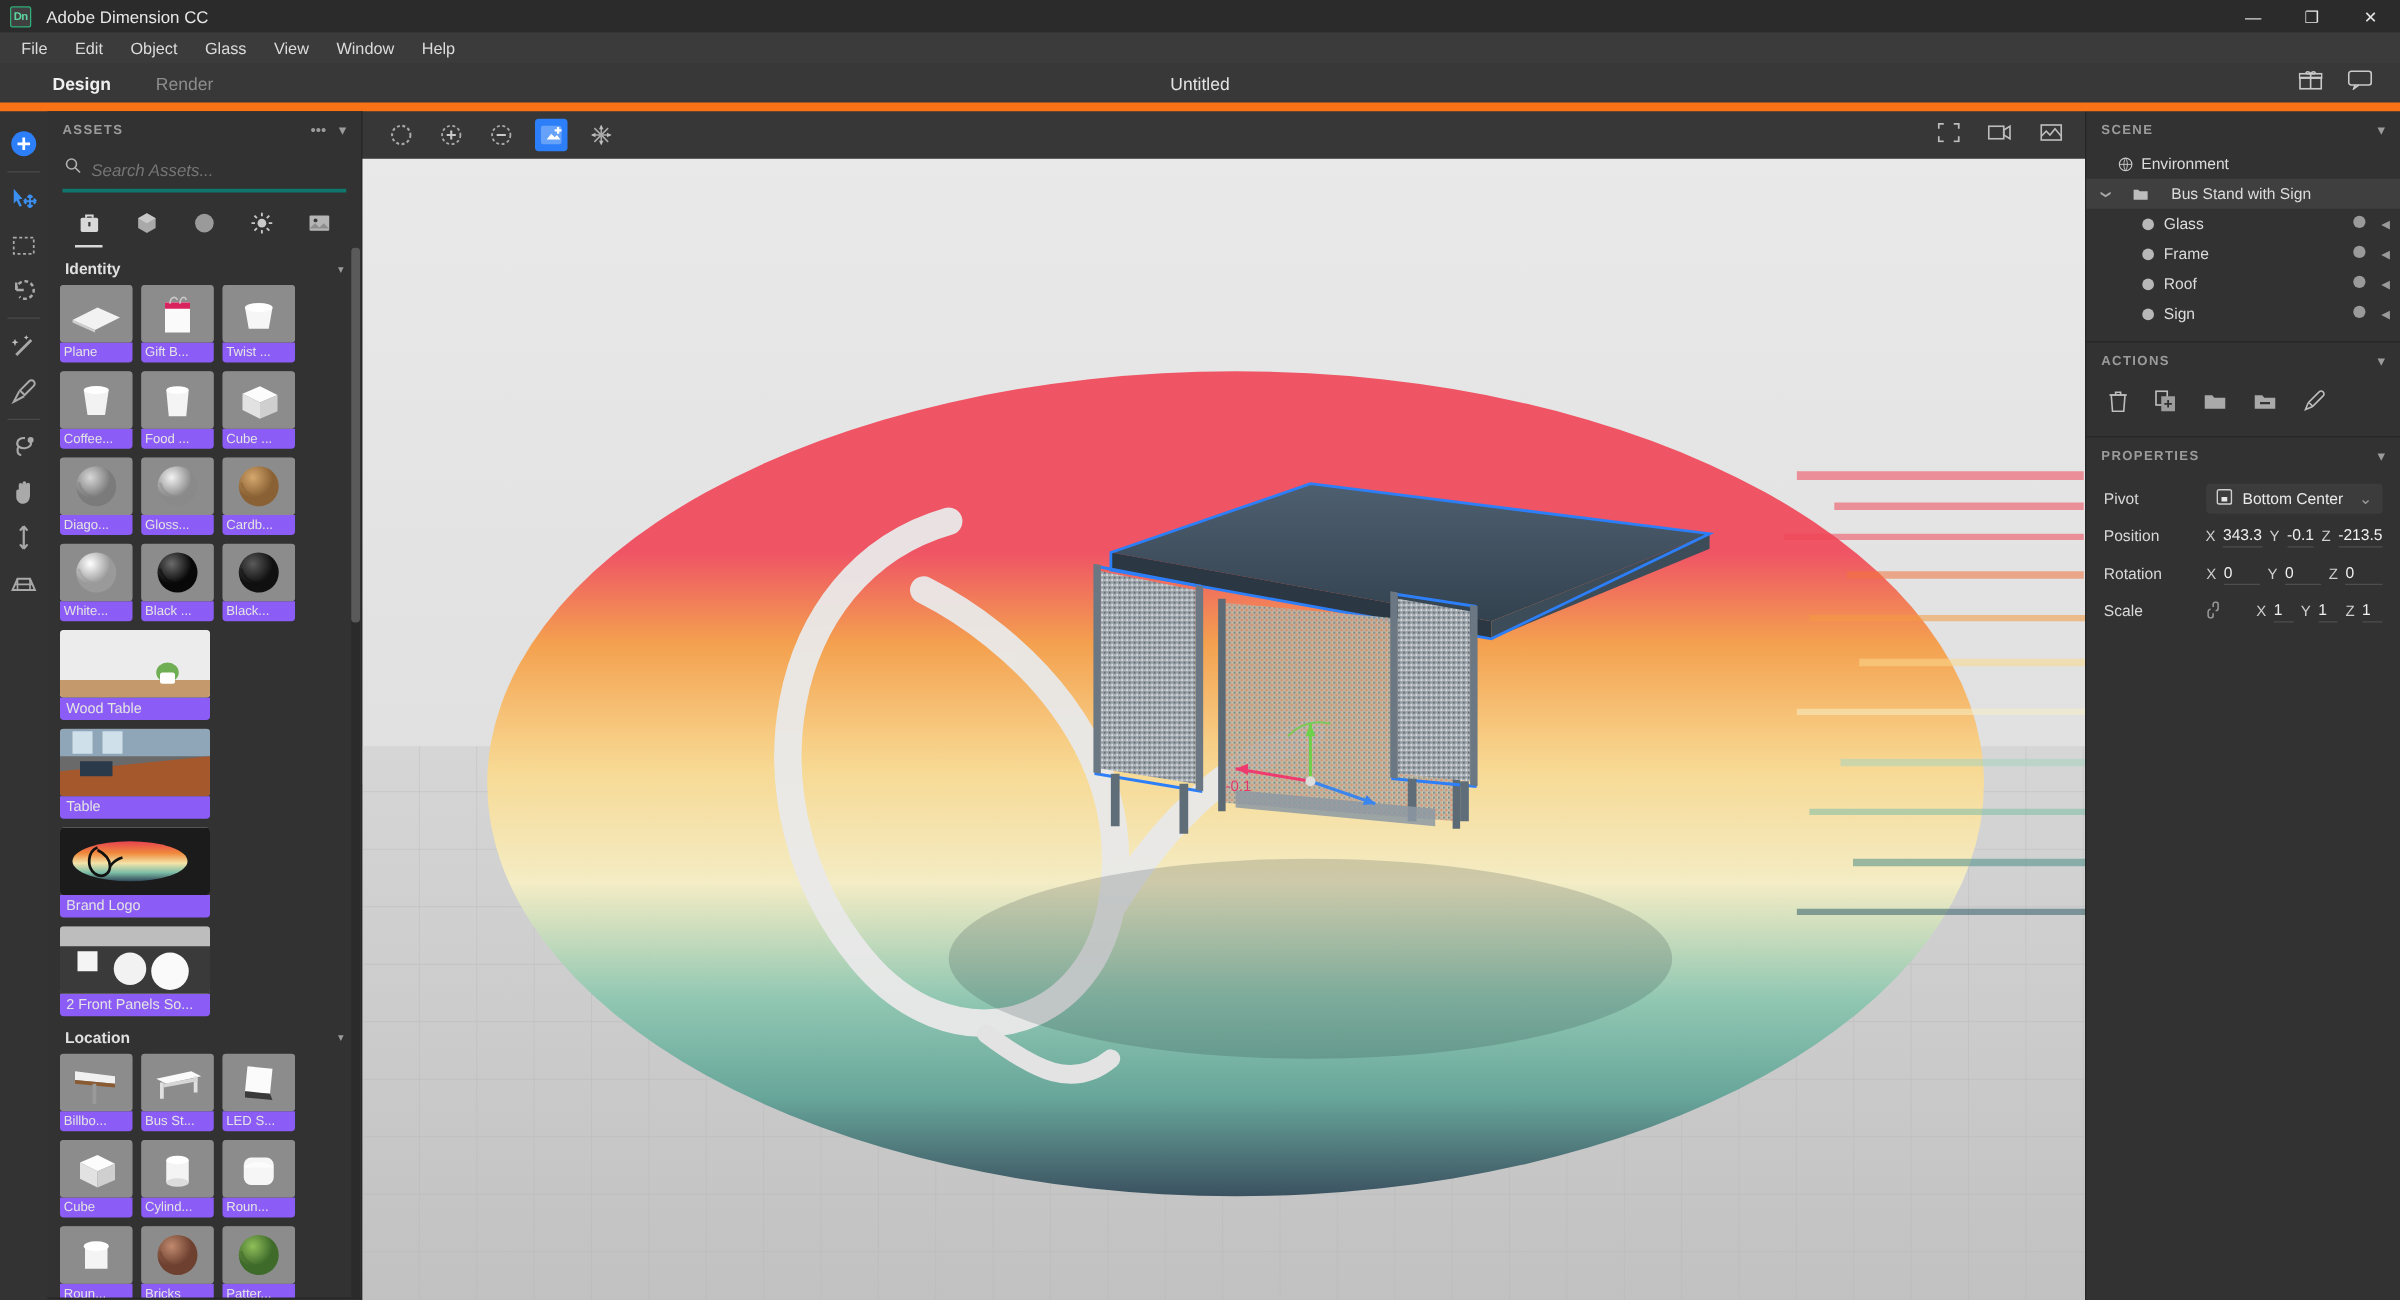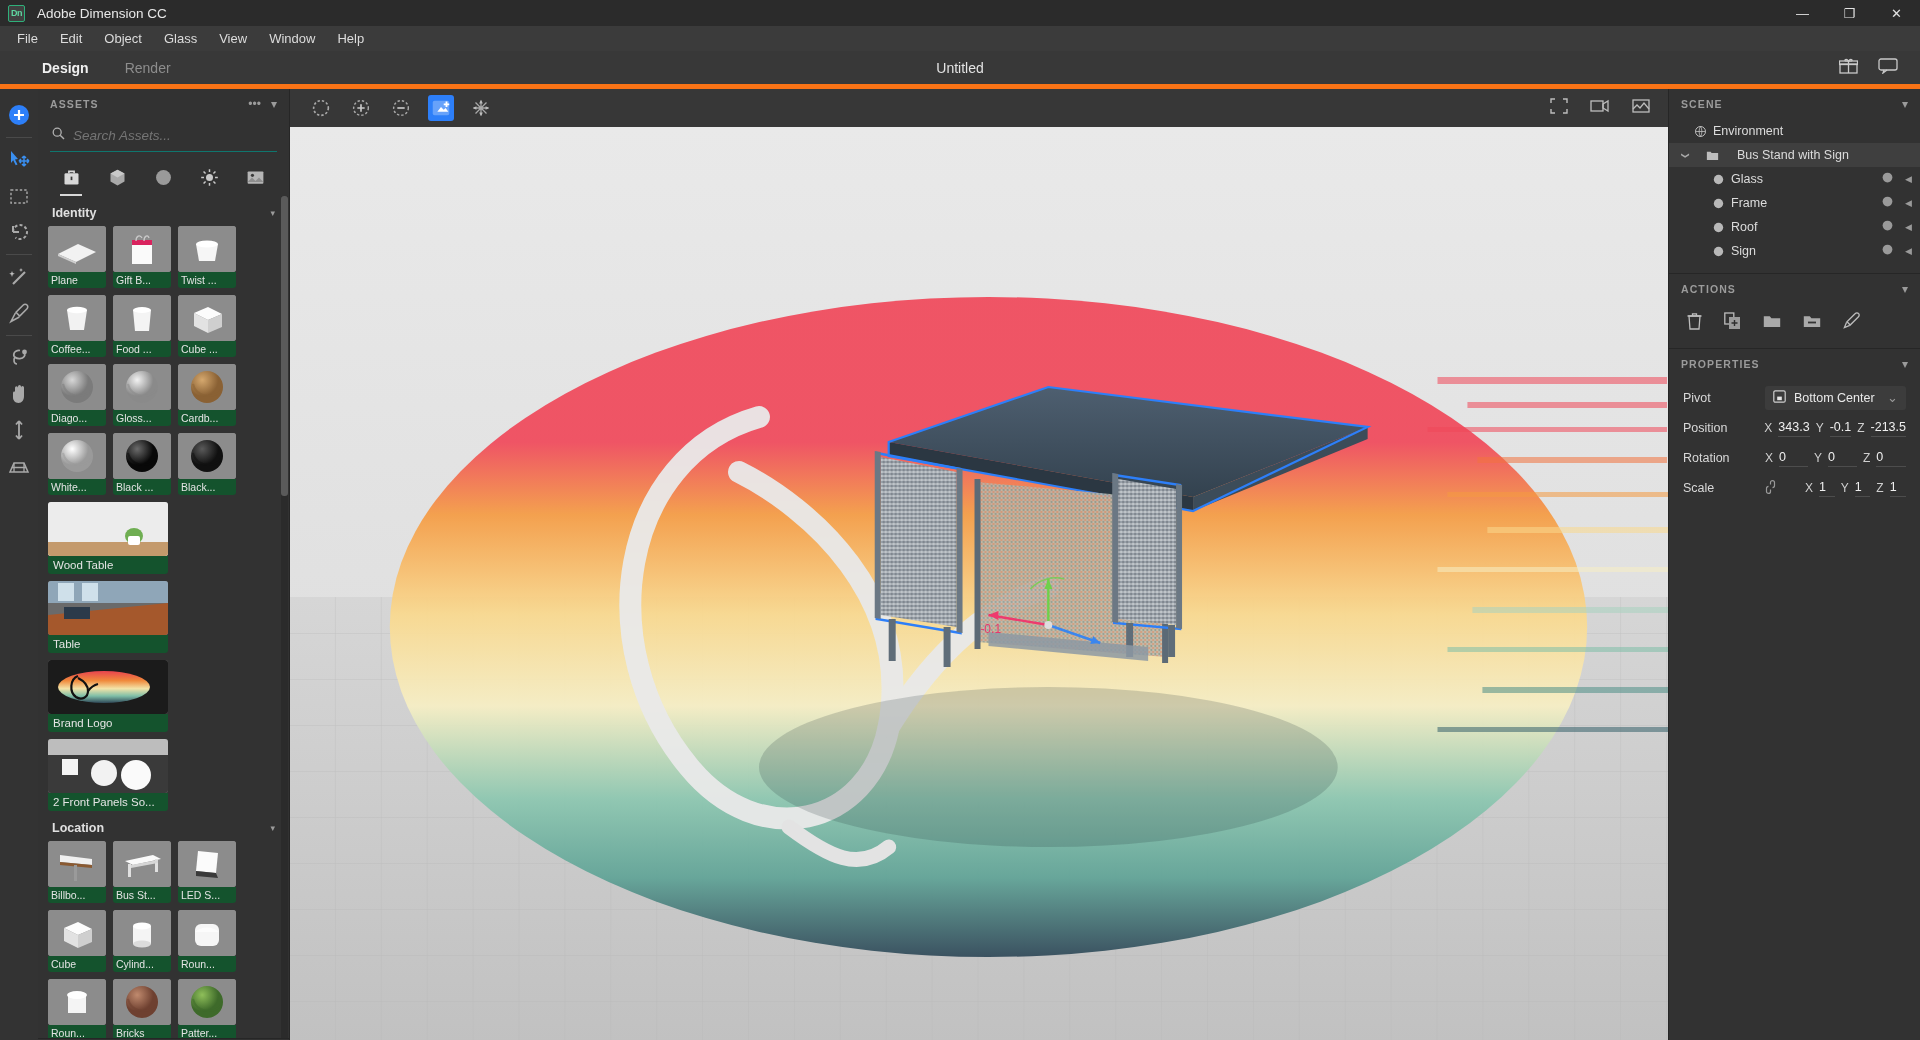--- a/index.html
+++ b/index.html
@@ -15,21 +15,21 @@
   #win-ctrls { margin-left:auto; display:flex; height:26px; }
   .win-btn { width:47px; height:26px; display:flex; align-items:center; justify-content:center;
     color:#e2e2e2; font-size:13px; }
 
   
   #menubar { height:25px; background:#3b3b3b; display:flex; align-items:center; padding-left:6px; }
   .menu-item { font-size:13px; color:#dcdcdc; padding:3px 11px; }
 
   
   #tabbar { height:38px; background:#383838; display:flex; align-items:center; position:relative;
-    border-bottom:5px solid #f97316; }
+    border-bottom:7px solid #f97316; }
   .doc-tab { font-size:14px; padding:0 18px; line-height:38px; color:#8d8d8d; }
   .doc-tab.active { color:#f0f0f0; font-weight:bold; }
   #doc-title { position:absolute; left:0; right:0; text-align:center; font-size:14px; color:#e3e3e3;
     pointer-events:none; }
   #tab-right-icons { margin-left:auto; display:flex; gap:20px; padding-right:22px; align-items:center; }
 
   
   #main { display:flex; height:975px; }
 
   
@@ -37,37 +37,37 @@
     align-items:center; padding-top:8px; }
   .tool { width:34px; height:36px; display:flex; align-items:center; justify-content:center; }
   .tool.sep { height:1px; width:26px; background:#4a4a4a; margin:4px 0; }
 
   
   #assets { width:252px; background:#323232; display:flex; flex-direction:column;
     border-right:1px solid #262626; position:relative; }
   .panel-head { height:30px; display:flex; align-items:center; padding:0 12px; }
   .panel-head .ttl { font-size:10.5px; letter-spacing:1.1px; color:#9b9b9b; font-weight:bold; }
   .panel-head .acts { margin-left:auto; display:flex; gap:10px; align-items:center; color:#9b9b9b; font-size:12px; }
-  #searchrow { display:flex; align-items:center; gap:8px; margin:3px 12px 0 12px;
-    border-bottom:1px solid #0f766e; padding:4px 2px 7px 2px; }
+  #searchrow { display:flex; align-items:flex-end; gap:8px; margin:3px 12px 0 12px;
+    border-bottom:3px solid #0f766e; padding:4px 2px 7px 2px; }
   #searchrow input { background:transparent; border:0; outline:0; color:#bbb; font-size:13.5px;
     font-style:italic; font-family:"Liberation Sans",sans-serif; width:100%; }
   #cat-tabs { display:flex; padding:10px 10px 0 10px; gap:0; }
   .cat { width:50px; height:34px; display:flex; align-items:center; justify-content:center;
     position:relative; }
   .cat.active::after { content:""; position:absolute; bottom:0; left:12px; right:12px; height:2px; background:#d8d8d8; }
   #assets-scroll { flex:1; overflow:hidden; padding:0 10px; position:relative; }
   .sec-head { display:flex; align-items:center; padding:10px 4px 6px 4px; }
   .sec-head .t { font-size:12.5px; color:#e0e0e0; font-weight:bold; }
   .sec-head .c { margin-left:auto; color:#9b9b9b; font-size:9px; }
   .grid { display:flex; flex-wrap:wrap; gap:7px; }
   .card { width:58px; }
   .card .thumb { width:58px; height:46px; border-radius:3px; background:#8a8a8a;
     position:relative; overflow:hidden; }
-  .card .lbl { font-size:10.5px; color:#e4e4e4; background:#14532d; border-radius:0 0 3px 3px;
+  .card .lbl { font-size:10.5px; color:#e4e4e4; background:#8b5cf6; border-radius:0 0 3px 3px;
     padding:2px 3px; white-space:nowrap; overflow:hidden; text-align:left; }
   .card.wide { width:120px; }
   .card.wide .thumb { width:120px; height:54px; }
   .card.wide .lbl { font-size:11.5px; padding:3px 5px; }
   .scrollbar { position:absolute; right:1px; top:0; width:7px; background:#2b2b2b; }
   .scrollbar .thumbbar { position:absolute; width:7px; background:#5a5a5a; border-radius:3px; }
   #cc-lib { height:26px; background:#323232; border-top:1px solid #262626; display:flex;
     align-items:center; padding:0 12px; }
 
   

